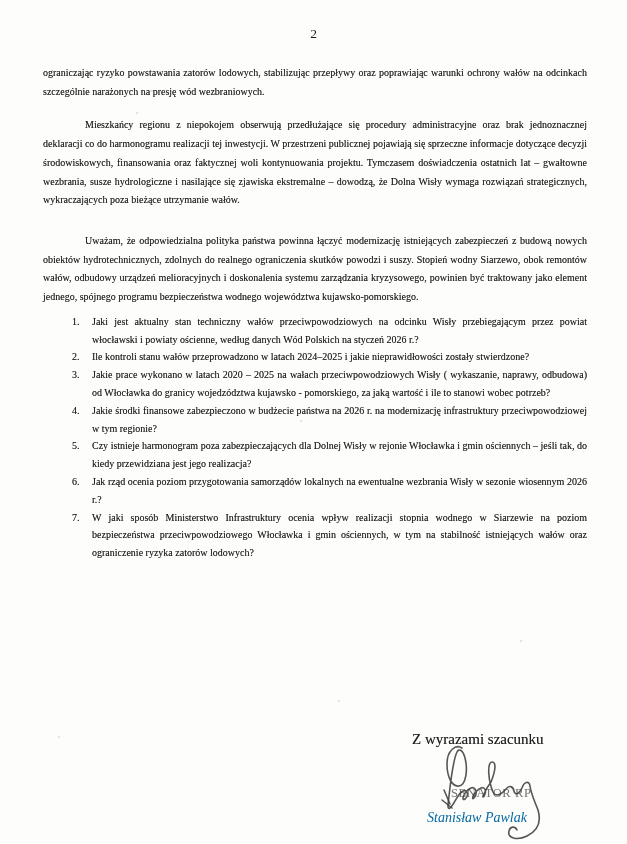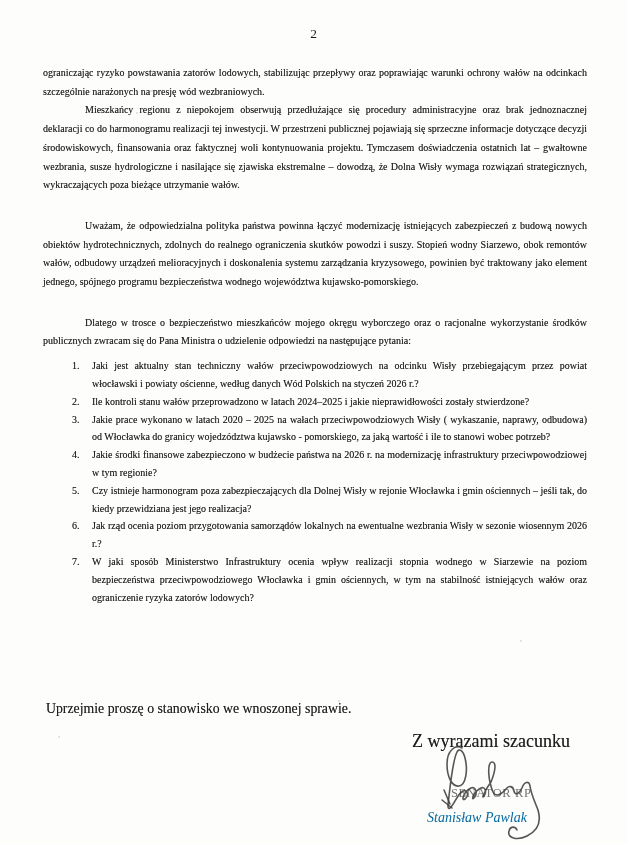--- a/index.html
+++ b/index.html
@@ -12,34 +12,34 @@
     position:absolute;top:26px;left:0;width:100%;
     text-align:center;font-size:13.5px;
   }
   .content{
     position:absolute;top:64px;left:43px;width:544px;
     font-size:10px;line-height:18.7px;text-align:justify;
     text-shadow:0 0 .4px rgba(30,30,30,.55);
   }
   .para{margin:0;}
   .para.indent{text-indent:42px;}
-  .gap-lg{}
+  .gap-lg{margin-top:15px;}
   .gap-sm{margin-top:22px;}
   ol.questions{
     margin:6px 0 0;padding:0;list-style:none;counter-reset:q;
     line-height:17.8px;
   }
   ol.questions li{position:relative;padding-left:49px;counter-increment:q;}
   ol.questions li::before{
     content:counter(q) ".";
     position:absolute;left:29px;top:0;
   }
   .closing-request{position:absolute;left:46px;top:701px;font-size:13.8px;
     text-shadow:0 0 .4px rgba(30,30,30,.55);}
-  .salutation{position:absolute;left:412px;top:731px;font-size:18px;
+  .salutation{position:absolute;left:412px;top:731px;font-size:15px;
     text-shadow:0 0 .4px rgba(30,30,30,.55);}
   .signer-title{position:absolute;left:451px;top:786px;font-size:12.5px;
     letter-spacing:.6px;color:#737373;}
   .signer-name{position:absolute;left:427px;top:810px;font-size:14px;
     font-style:italic;color:#0369a1;}
   .sig-svg{position:absolute;left:435px;top:744px;width:125px;height:100px;}
   .sig-svg path{fill:none;stroke:#3f3f3f;stroke-width:1.6;
     stroke-linecap:round;stroke-linejoin:round;opacity:.88;}
   .speck{position:absolute;background:#bdbdbd;border-radius:50%;opacity:.55;}
 </style>
@@ -47,34 +47,32 @@
 <body>
 
 <div class="page">
 
   <div class="page-number">2</div>
 
   <div class="content">
     <p class="para">ograniczając ryzyko powstawania zatorów lodowych, stabilizując przepływy oraz poprawiając warunki ochrony wałów na odcinkach szczególnie narażonych na presję wód wezbraniowych.</p>
     <p class="para indent gap-lg">Mieszkańcy regionu z niepokojem obserwują przedłużające się procedury administracyjne oraz brak jednoznacznej deklaracji co do harmonogramu realizacji tej inwestycji. W przestrzeni publicznej pojawiają się sprzeczne informacje dotyczące decyzji środowiskowych, finansowania oraz faktycznej woli kontynuowania projektu. Tymczasem doświadczenia ostatnich lat – gwałtowne wezbrania, susze hydrologiczne i nasilające się zjawiska ekstremalne – dowodzą, że Dolna Wisły wymaga rozwiązań strategicznych, wykraczających poza bieżące utrzymanie wałów.</p>
     <p class="para indent gap-sm">Uważam, że odpowiedzialna polityka państwa powinna łączyć modernizację istniejących zabezpieczeń z budową nowych obiektów hydrotechnicznych, zdolnych do realnego ograniczenia skutków powodzi i suszy. Stopień wodny Siarzewo, obok remontów wałów, odbudowy urządzeń melioracyjnych i doskonalenia systemu zarządzania kryzysowego, powinien być traktowany jako element jednego, spójnego programu bezpieczeństwa wodnego województwa kujawsko-pomorskiego.</p>
-    <p class="para indent gap-sm">Dlatego w trosce o bezpieczeństwo mieszkańców mojego okręgu wyborczego oraz o racjonalne wykorzystanie środków publicznych zwracam się do Pana Ministra o udzielenie odpowiedzi na następujące pytania:</p>
 
     <ol class="questions">
       <li>Jaki jest aktualny stan techniczny wałów przeciwpowodziowych na odcinku Wisły przebiegającym przez powiat włocławski i powiaty ościenne, według danych Wód Polskich na styczeń 2026 r.?</li>
       <li>Ile kontroli stanu wałów przeprowadzono w latach 2024–2025 i jakie nieprawidłowości zostały stwierdzone?</li>
       <li>Jakie prace wykonano w latach 2020 – 2025 na wałach przeciwpowodziowych Wisły ( wykaszanie, naprawy, odbudowa) od Włocławka do granicy wojedzództwa kujawsko - pomorskiego, za jaką wartość i ile to stanowi wobec potrzeb?</li>
       <li>Jakie środki finansowe zabezpieczono w budżecie państwa na 2026 r. na modernizację infrastruktury przeciwpowodziowej w tym regionie?</li>
       <li>Czy istnieje harmonogram poza zabezpieczających dla Dolnej Wisły w rejonie Włocławka i gmin ościennych – jeśli tak, do kiedy przewidziana jest jego realizacja?</li>
       <li>Jak rząd ocenia poziom przygotowania samorządów lokalnych na ewentualne wezbrania Wisły w sezonie wiosennym 2026 r.?</li>
       <li>W jaki sposób Ministerstwo Infrastruktury ocenia wpływ realizacji stopnia wodnego w Siarzewie na poziom bezpieczeństwa przeciwpowodziowego Włocławka i gmin ościennych, w tym na stabilność istniejących wałów oraz ograniczenie ryzyka zatorów lodowych?</li>
     </ol>
   </div>
 
-  <div class="closing-request">Uprzejmie proszę o stanowisko we wnoszonej sprawie.</div>
 
   <div class="salutation">Z wyrazami szacunku</div>
 
   <div class="signer-title">SENATOR RP</div>
 
   <div class="signer-name">Stanisław Pawlak</div>
 
   <svg class="sig-svg" viewBox="0 0 125 100" aria-hidden="true">
     <path d="M27,4 C21,0 12,6 12,20 C12,33 17,43 24,42 C31,41 33,26 30,14 C28,6 24,4 22,8 C18,16 16,34 14,52 C13,60 12,66 15,64 C20,60 22,50 28,47 C33,45 34,52 30,55 C26,58 28,48 36,44 C41,42 43,50 39,54 C36,57 38,48 46,44 C50,42 52,48 49,52 C46,56 50,46 56,38 C60,28 62,18 57,18 C52,18 53,36 58,48 C61,54 67,50 71,45 C74,41 78,42 79,47 C80,52 84,50 87,44 C89,38 94,36 95,42 C96,50 100,58 103,66 C106,76 104,86 92,92 C82,97 72,94 74,87 C75,82 80,82 82,86"></path>
     <path d="M9,46 L15,60 M7,56 L17,64"></path>

